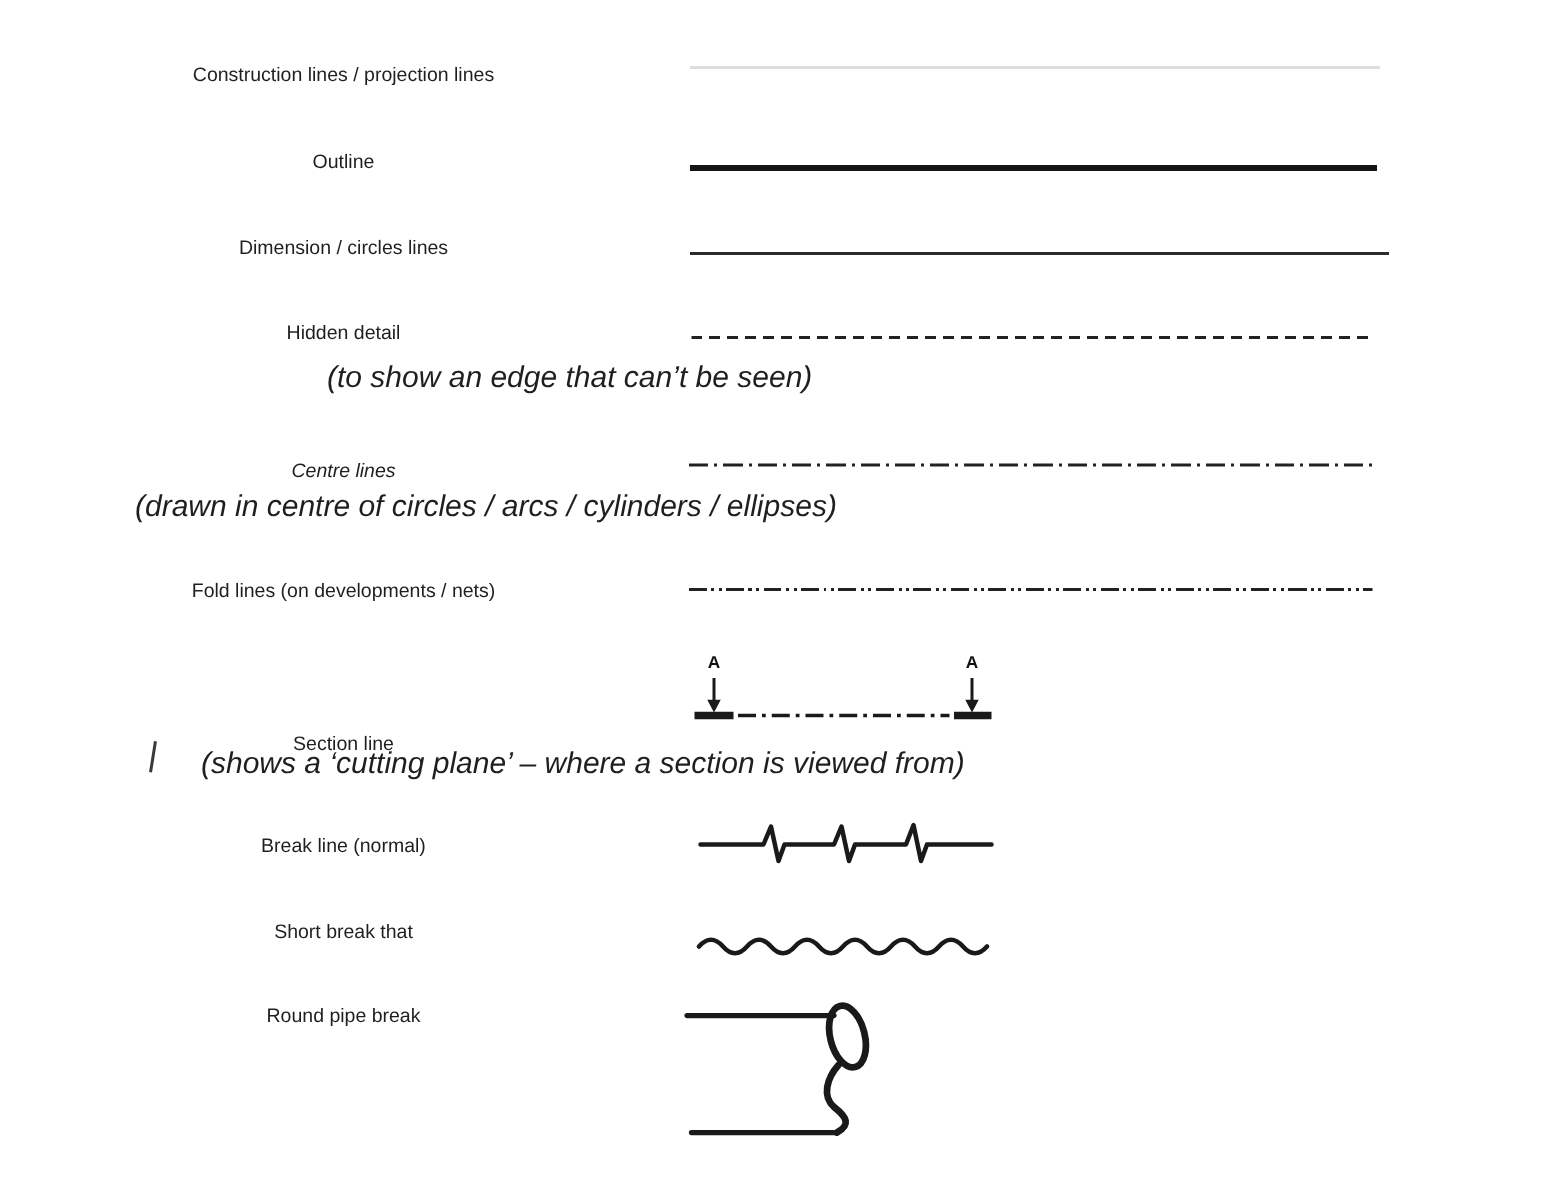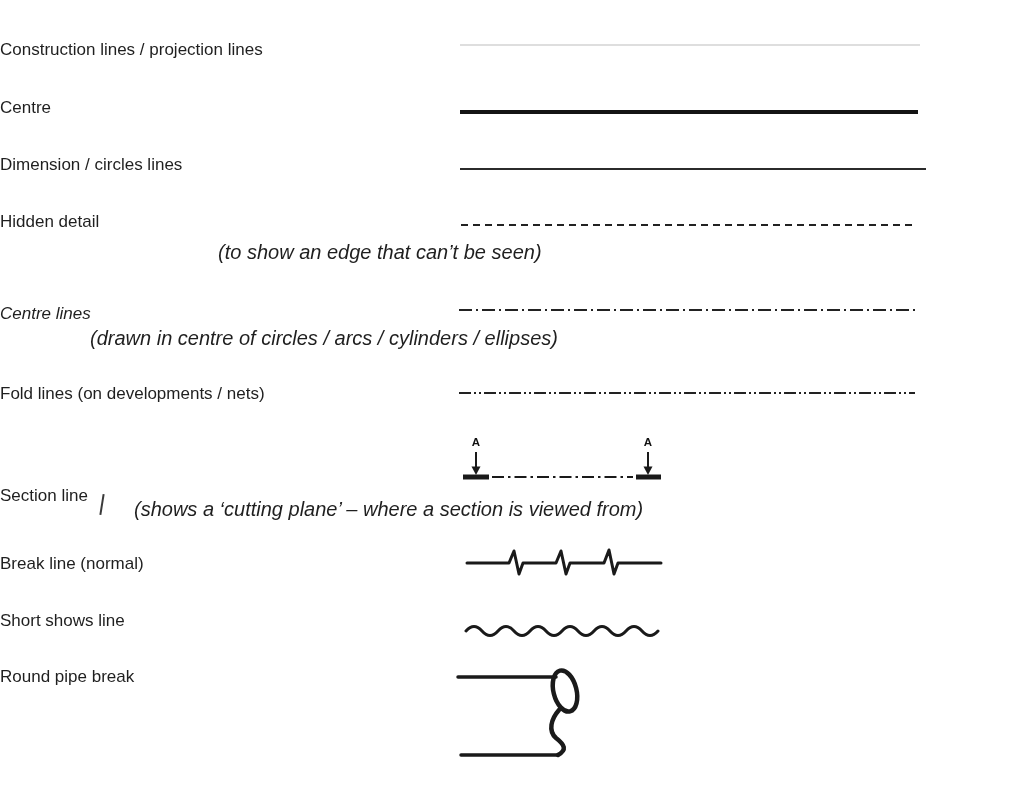--- a/index.html
+++ b/index.html
@@ -1,22 +1,22 @@
 <!DOCTYPE html>
 <html><head>
 <meta charset="utf-8">
 <style>
   html,body{margin:0;padding:0;background:#fff;}
   .canvas{
     position:relative;width:1030px;height:785px;background:#ffffff;
     font-family:"Liberation Sans",sans-serif;color:#1f1f1f;overflow:hidden;
   }
   .lbl{
-    position:absolute;left:0;width:458px;text-align:left;
-    font-size:17px;line-height:20px;white-space:nowrap;color:#1f1f1f;
+    position:absolute;left:0;width:458px;text-align:center;
+    font-size:13px;line-height:20px;white-space:nowrap;color:#1f1f1f;
   }
   .note{
     position:absolute;font-size:20px;font-style:italic;white-space:nowrap;color:#1f1f1f;
   }
   .hline{position:absolute;}
   .solid-thick{height:4px;background:#141414;}
   .solid-thin{height:2px;background:#2b2b2b;}
   .solid-faint{height:2px;background:#dedede;}
   .dash{height:2px;background:repeating-linear-gradient(90deg,#222 0 7px,transparent 7px 12px);}
   .dashdot{height:2px;background:repeating-linear-gradient(90deg,#222 0 13px,transparent 13px 17px,#222 17px 19px,transparent 19px 23px);}
@@ -26,21 +26,21 @@
   .stray{position:absolute;width:2px;height:21px;background:#3a3a3a;transform:rotate(9deg);}
 </style>
 </head>
 <body>
 
 <div class="canvas">
 
   <div class="lbl" style="top:40px;">Construction lines / projection lines</div>
   <div class="hline solid-faint" style="left:460px;top:44px;width:460px;"></div>
 
-  <div class="lbl" style="top:98px;">Centre</div>
+  <div class="lbl" style="top:98px;">Outline</div>
   <div class="hline solid-thick" style="left:460px;top:110px;width:458px;"></div>
 
   <div class="lbl" style="top:155px;">Dimension / circles lines</div>
   <div class="hline solid-thin" style="left:460px;top:168px;width:466px;"></div>
 
   <div class="lbl" style="top:212px;">Hidden detail</div>
   <div class="hline dash" style="left:461px;top:224px;width:455px;"></div>
   <div class="note" style="left:218px;top:241px;">(to show an edge that can’t be seen)</div>
 
   <div class="lbl" style="top:304px;font-style:italic;">Centre lines</div>
@@ -67,21 +67,21 @@
     </g>
   </svg>
   <div class="stray" style="left:101px;top:494px;"></div>
   <div class="note" style="left:104px;top:498px;margin-left:30px;">(shows a ‘cutting plane’ – where a section is viewed from)</div>
 
   <div class="lbl" style="top:554px;">Break line (normal)</div>
   <svg style="left:460px;top:544px;" width="210" height="40" viewBox="460 544 210 40">
     <polyline points="467,563 509,563 514,551 519,574 523,563 556,563 561,551 566,574 570,563 604,563 609,550 614,574 618,563 661,563" fill="none" stroke="#1a1a1a" stroke-width="3" stroke-linejoin="round" stroke-linecap="round"></polyline>
   </svg>
 
-  <div class="lbl" style="top:611px;">Short shows line</div>
+  <div class="lbl" style="top:611px;">Short break that</div>
   <svg style="left:460px;top:614px;" width="208" height="34" viewBox="460 614 208 34">
     <path d="M466 631 q8 -9 16 0 q8 9 16 0 q8 -9 16 0 q8 9 16 0 q8 -9 16 0 q8 9 16 0 q8 -9 16 0 q8 9 16 0 q8 -9 16 0 q8 9 16 0 q8 -9 16 0 q8 9 16 0" fill="none" stroke="#1a1a1a" stroke-width="3" stroke-linecap="round"></path>
   </svg>
 
   <div class="lbl" style="top:667px;">Round pipe break</div>
   <svg style="left:448px;top:664px;" width="145" height="102" viewBox="448 664 145 102">
     <path d="M458 677 H556" stroke="#1a1a1a" stroke-width="3.5" fill="none" stroke-linecap="round"></path>
     <ellipse cx="565" cy="691" rx="11.5" ry="21" transform="rotate(-14 565 691)" fill="none" stroke="#1a1a1a" stroke-width="4.5"></ellipse>
     <path d="M559 710 C551 719 548 731 556 738 C565 745 567 750 558 755" fill="none" stroke="#1a1a1a" stroke-width="4.5" stroke-linecap="round"></path>
     <path d="M461 755 H557" stroke="#1a1a1a" stroke-width="3.5" fill="none" stroke-linecap="round"></path>

